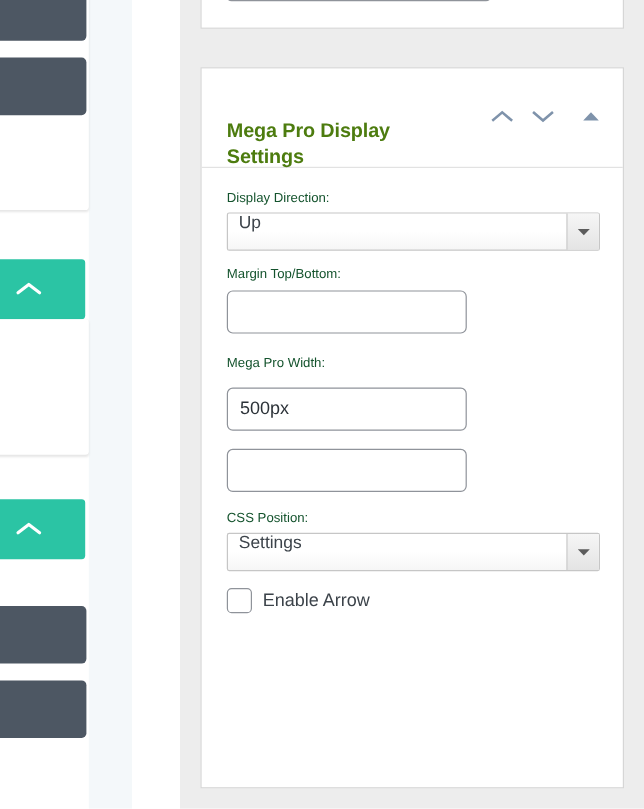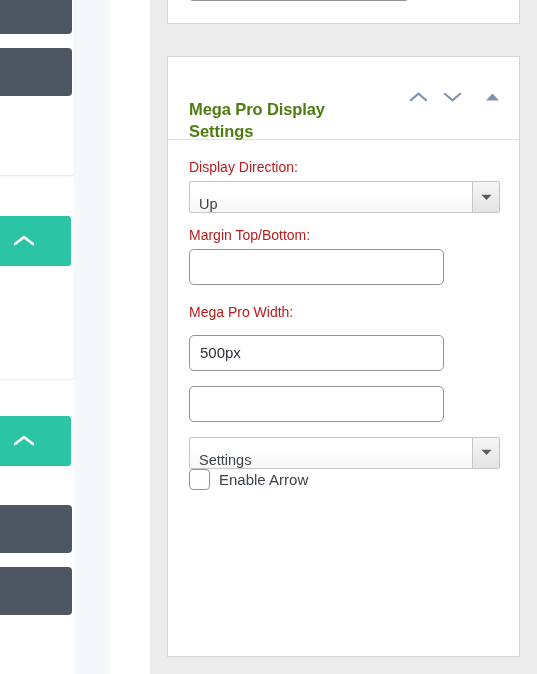--- a/index.html
+++ b/index.html
@@ -144,38 +144,38 @@
     cursor: pointer;
   }
   .hicon svg { display: block; }
 
   .panel-body {
     position: relative;
     padding: 18px 21px 0 21px;
   }
 
   .field-label {
-    font-size: 14px;
-    color: #b91c1c;
+    font-size: 11px;
+    color: #14532d;
     margin: 0 0 5px 0;
     line-height: 1.3;
   }
   .field-group { margin-bottom: 13px; }
 
   
   .sel {
     position: relative;
     width: 311px;
     height: 32px;
     border: 1px solid #c6c6c6;
     border-radius: 2px;
     background: linear-gradient(to bottom, #ffffff 0%, #ffffff 48%, #f6f6f6 100%);
     box-sizing: border-box;
     display: flex;
-    align-items: flex-end;
+    align-items: flex-start;
     cursor: pointer;
   }
   .sel-value {
     font-size: 14.5px;
     color: #3c434a;
     padding-left: 9px;
     user-select: none;
   }
   .sel-btn {
     position: absolute;
@@ -186,38 +186,39 @@
     border-left: 1px solid #c6c6c6;
     background: linear-gradient(to bottom, #f6f6f6 0%, #e4e4e4 100%);
     display: flex;
     align-items: center;
     justify-content: center;
   }
   .sel-btn svg { display: block; }
 
   
   .txt {
-    width: 255px;
+    width: 200px;
     height: 36px;
     border: 1px solid #8f939a;
     border-radius: 5px;
     background: #ffffff;
     box-sizing: border-box;
     font-family: "Liberation Sans", sans-serif;
     font-size: 15px;
     color: #2d3339;
     padding: 0 10px;
     outline: none;
     display: block;
   }
 
   .checkbox-row {
     display: flex;
     align-items: center;
     gap: 9px;
+    margin-top: 14px;
   }
   .cbox {
     width: 21px;
     height: 21px;
     border: 1px solid #8f939a;
     border-radius: 4px;
     background: #fff;
     box-sizing: border-box;
     cursor: pointer;
     flex: none;
@@ -314,20 +315,21 @@
 
       <div class="field-group" style="margin-bottom:15px;">
         <input class="txt" type="text" value="500px" style="">
       </div>
 
       <div class="field-group" style="margin-bottom:15px;">
         <input class="txt" type="text" value="" style="">
       </div>
 
       <div class="field-group" style="margin-bottom:0;">
+        <div class="field-label">CSS Position:</div>
         <div class="sel">
           <span class="sel-value">Settings</span>
           <span class="sel-btn">
             <svg width="11" height="7" viewBox="0 0 11 7" aria-hidden="true">
               <path d="M0.5 0.8 L5.5 6 L10.5 0.8 Z" fill="#5c5c5c"></path>
             </svg>
           </span>
         </div>
       </div>
 

